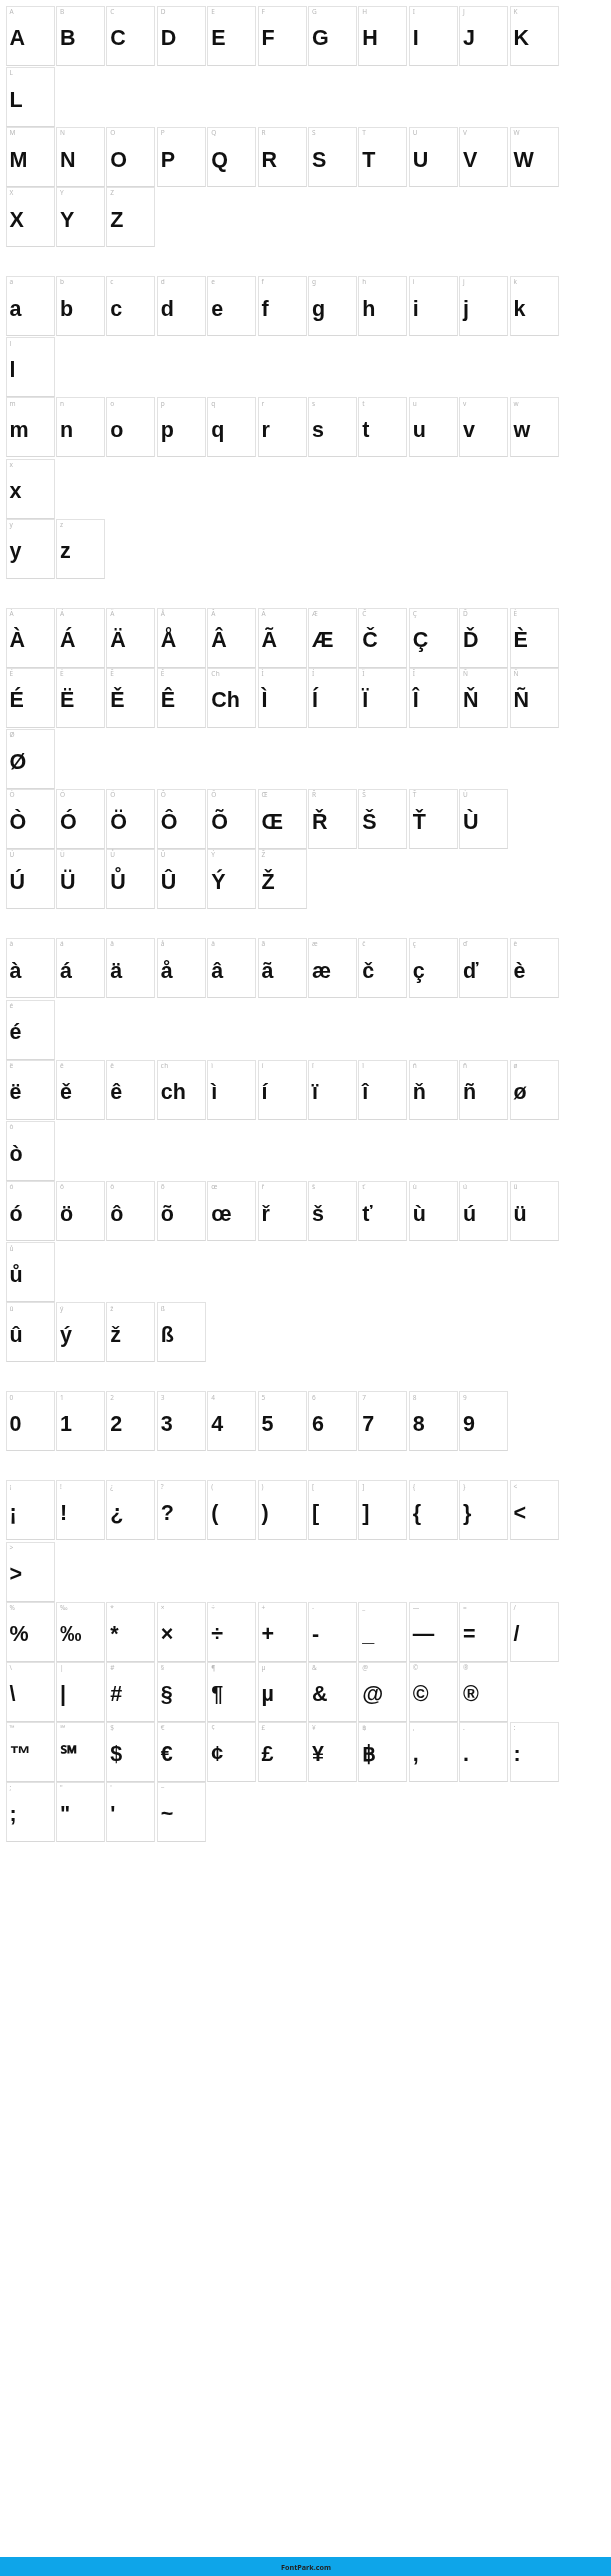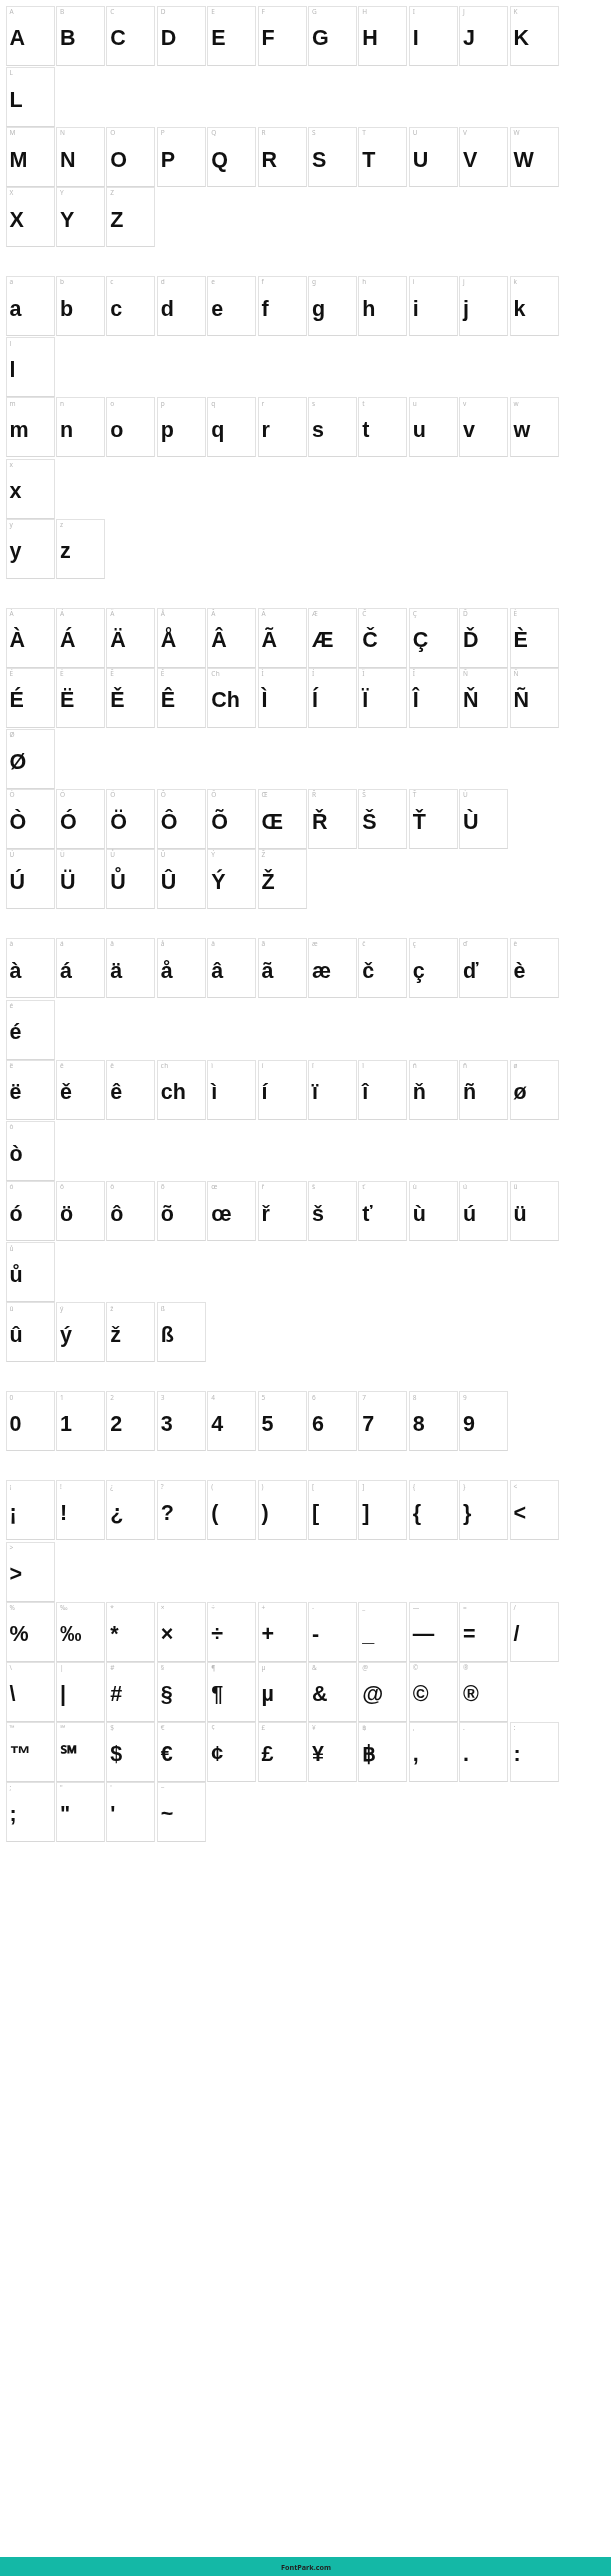--- a/index.html
+++ b/index.html
@@ -21,21 +21,21 @@
 }
 .cell .glyph{
   flex:1;display:flex;align-items:center;justify-content:flex-start;
   font-size:21.5px;font-weight:900;color:#111;
   font-stretch:condensed;line-height:1;padding-bottom:5.7px;
   font-family:"Arial Black","Futura Condensed","Impact",sans-serif;
 }
 .footer{
   position:fixed;bottom:0;left:0;width:612px;
   text-align:center;font-size:7.2px;font-weight:700;color:#222;
-  padding:4.3px 0;background:#14b8a6;
+  padding:4.3px 0;background:#0ea5e9;
 }
 </style>
 </head>
 <body>
 
 <div id="chart">
     <div class="section">
       <div class="row">
         <div class="cell">
           <div class="lbl">A</div>

